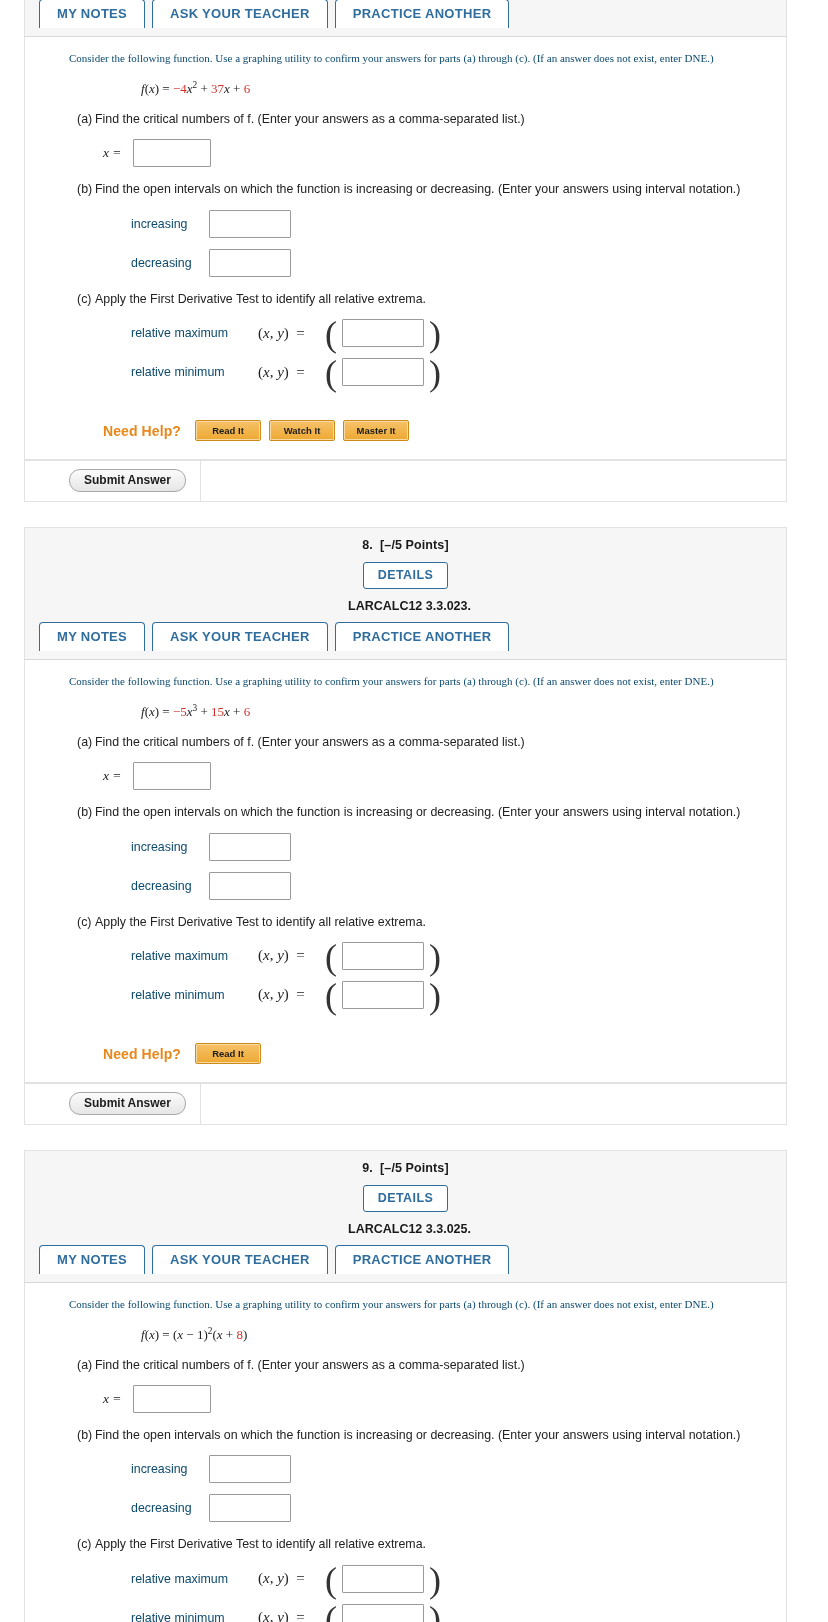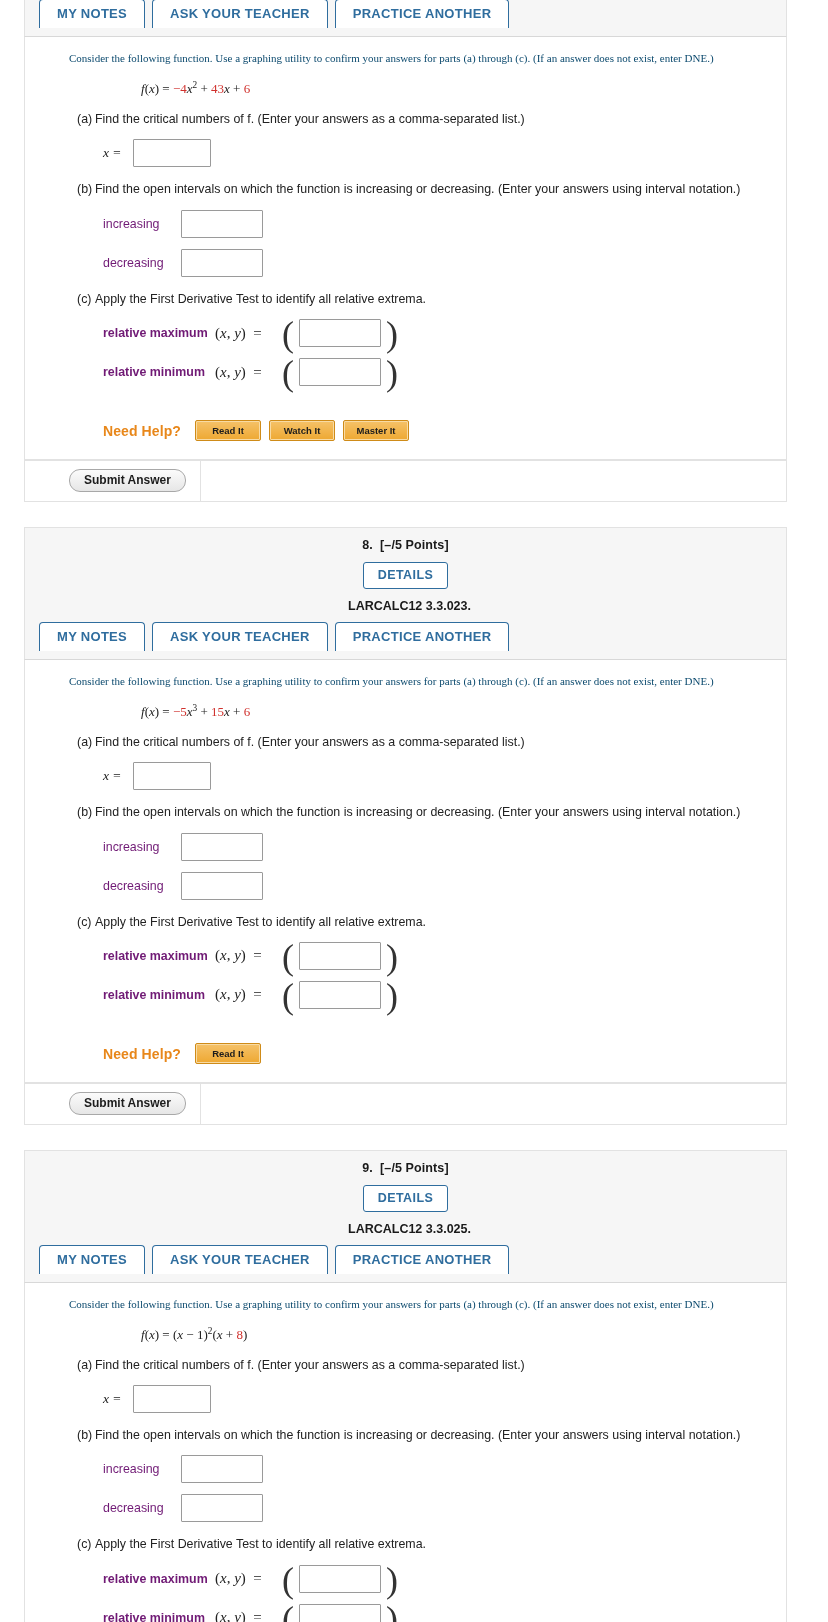--- a/index.html
+++ b/index.html
@@ -104,30 +104,30 @@
     display: flex;
     font-size: 12.4px;
     color: #222;
     line-height: 1.4;
   }
   .part-label { width: 26px; flex: none; padding-left: 8px; }
   .part-text { }
 
   .ansrow { display: flex; align-items: center; margin-top: 11px; padding-left: 34px; }
   .ansrow .lbl {
-    font-size: 12.4px; color: #701a75;
+    font-size: 12.4px; color: #0c4a6e; margin-left: 28px;
   }
   .ansrow .lbl-x {
     font-family: "Liberation Serif", serif;
     font-style: italic;
     font-size: 13.5px;
     color: #222;
   }
   .ansrow .lbl-w { width: 78px; flex: none; }
-  .ansrow .lbl-w2 { width: 112px; flex: none; font-weight: bold; }
+  .ansrow .lbl-w2 { width: 127px; flex: none; }
   .xy {
     font-family: Liberation Serif, serif;
     font-size: 15px; color: #222;
     width: 62px; flex: none;
   }
   .xy i { font-style: italic; }
 
   .tbox {
     border: 1px solid #9a9a9a;
     background: #fff;
@@ -218,21 +218,21 @@
       <div class="qhead" style="padding-top: 0px; border-top: none; margin-top: -1px;">
         <div class="tabrow">
           <button class="tabbtn">MY NOTES</button>
           <button class="tabbtn">ASK YOUR TEACHER</button>
           <button class="tabbtn">PRACTICE ANOTHER</button>
         </div>
       </div>
       <div class="qbody">
         <div class="inner">
           <div class="prompt">Consider the following function. Use a graphing utility to confirm your answers for parts (a) through (c). (If an answer does not exist, enter DNE.)</div>
-          <div class="formula"><span><i>f</i>(<i>x</i>)</span> = <span class="red">−4</span><span style="font-style: italic;">x</span><sup>2</sup><span> + </span><span class="red">43</span><span style="font-style: italic;">x</span><span> + </span><span class="red">6</span></div>
+          <div class="formula"><span><i>f</i>(<i>x</i>)</span> = <span class="red">−4</span><span style="font-style: italic;">x</span><sup>2</sup><span> + </span><span class="red">37</span><span style="font-style: italic;">x</span><span> + </span><span class="red">6</span></div>
           <div class="part">
             <div class="part-line">
               <span class="part-label">(a)</span>
               <span class="part-text">Find the critical numbers of f. (Enter your answers as a comma-separated list.)</span>
             </div>
             <div class="ansrow">
               <span class="lbl-x lbl-w" style="width: 30px;">x =</span>
               <input class="tbox xbox" type="text" style="">
             </div>
           </div>

